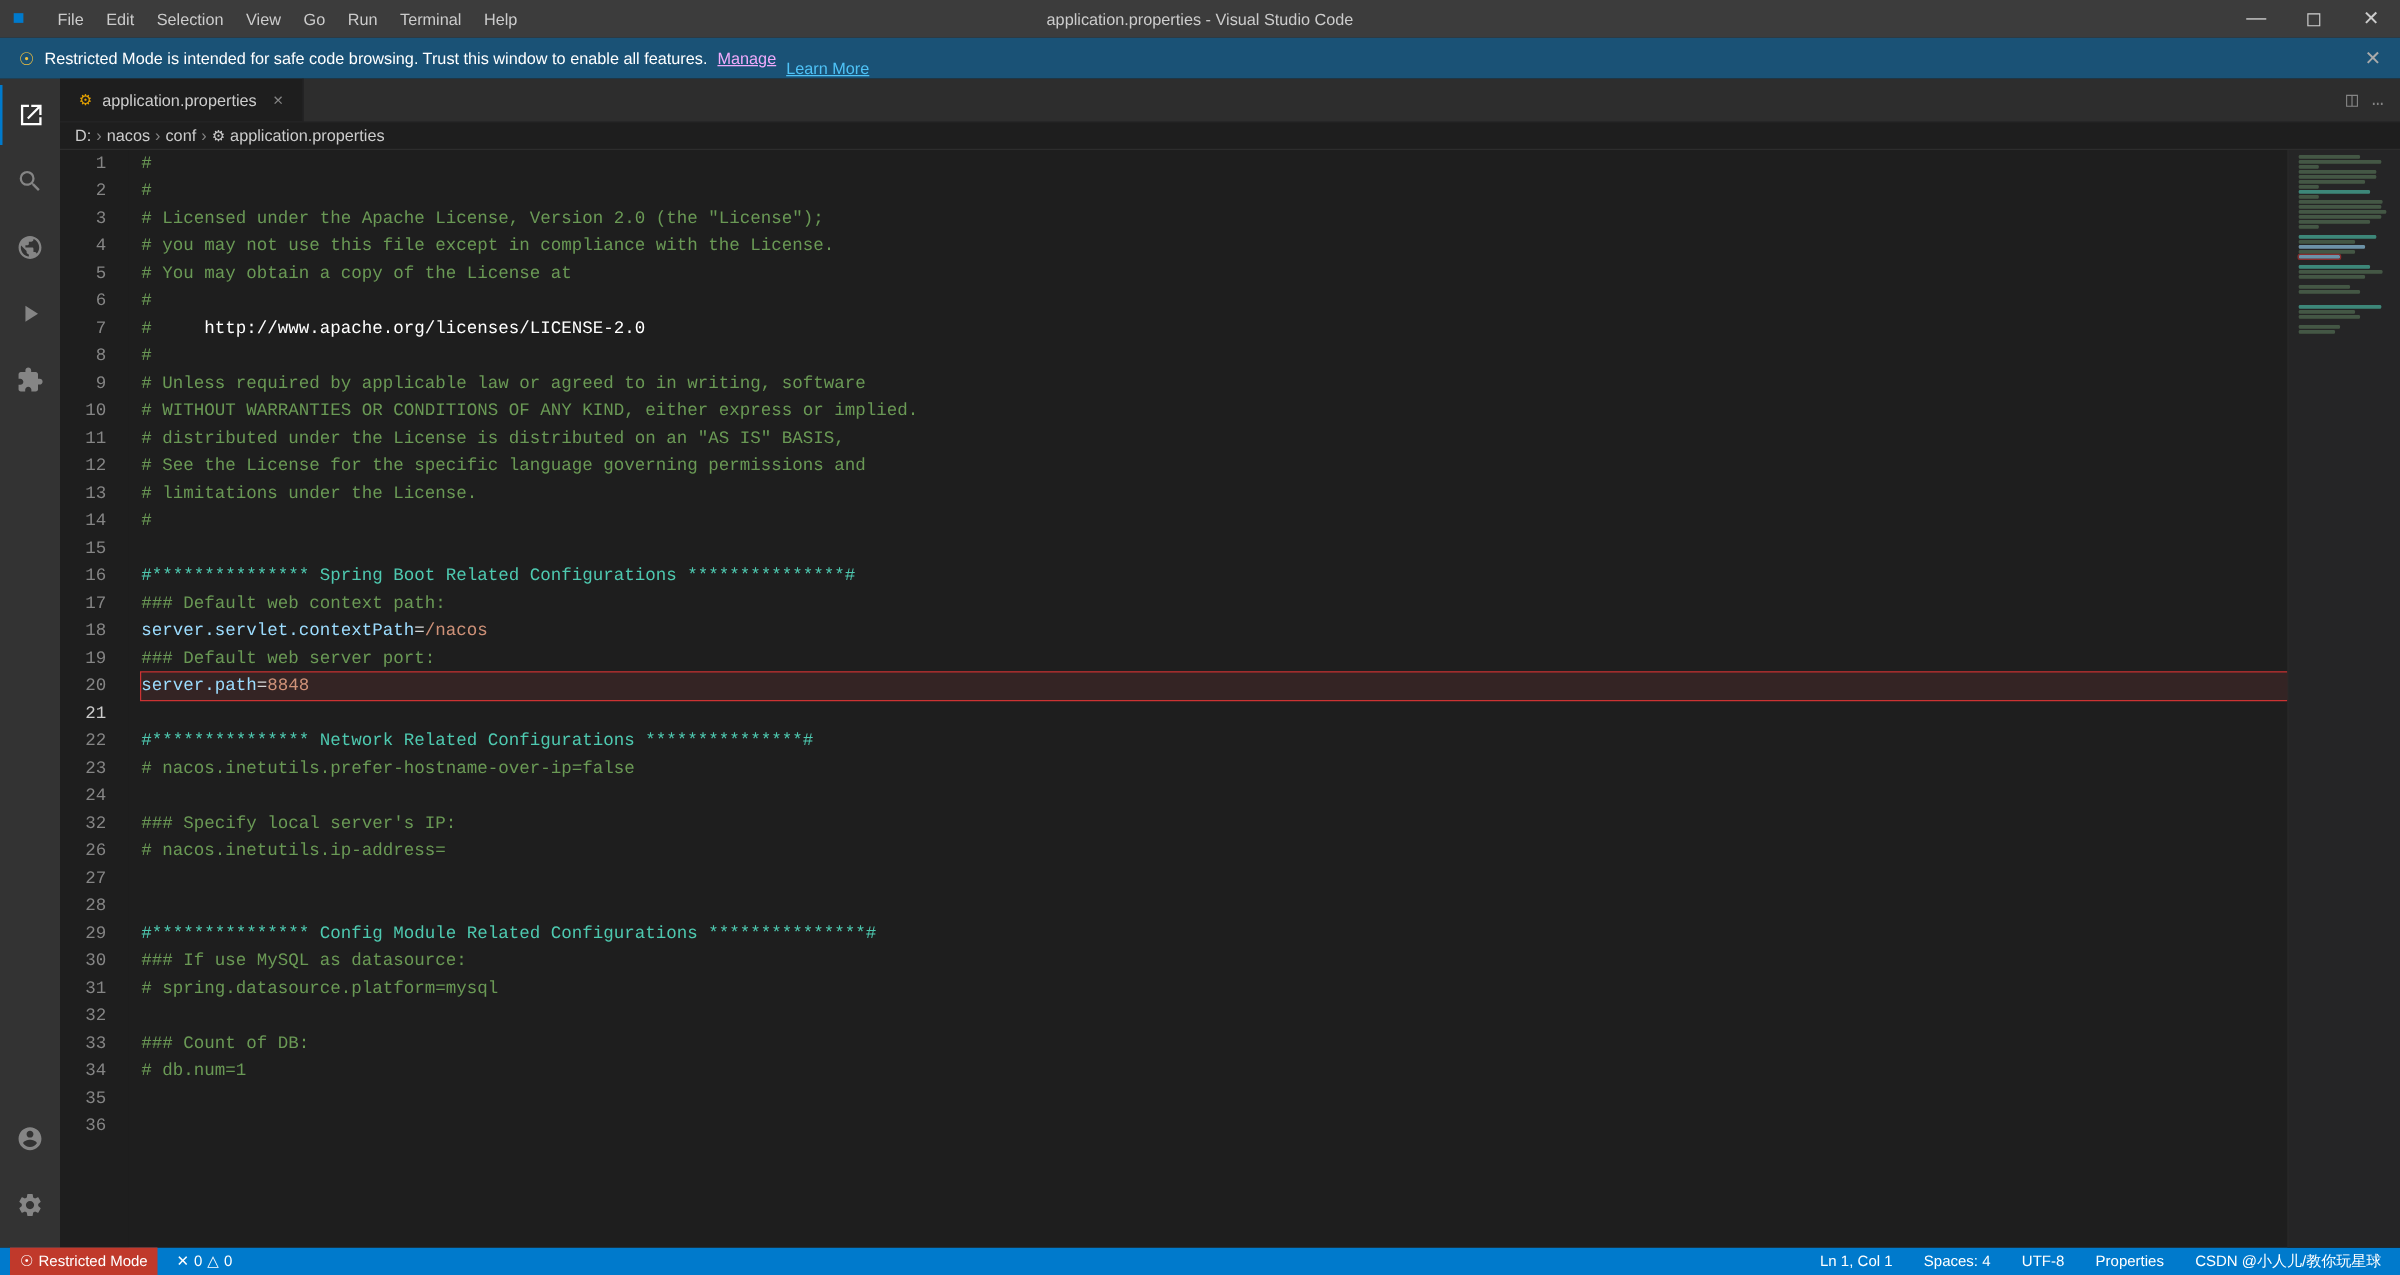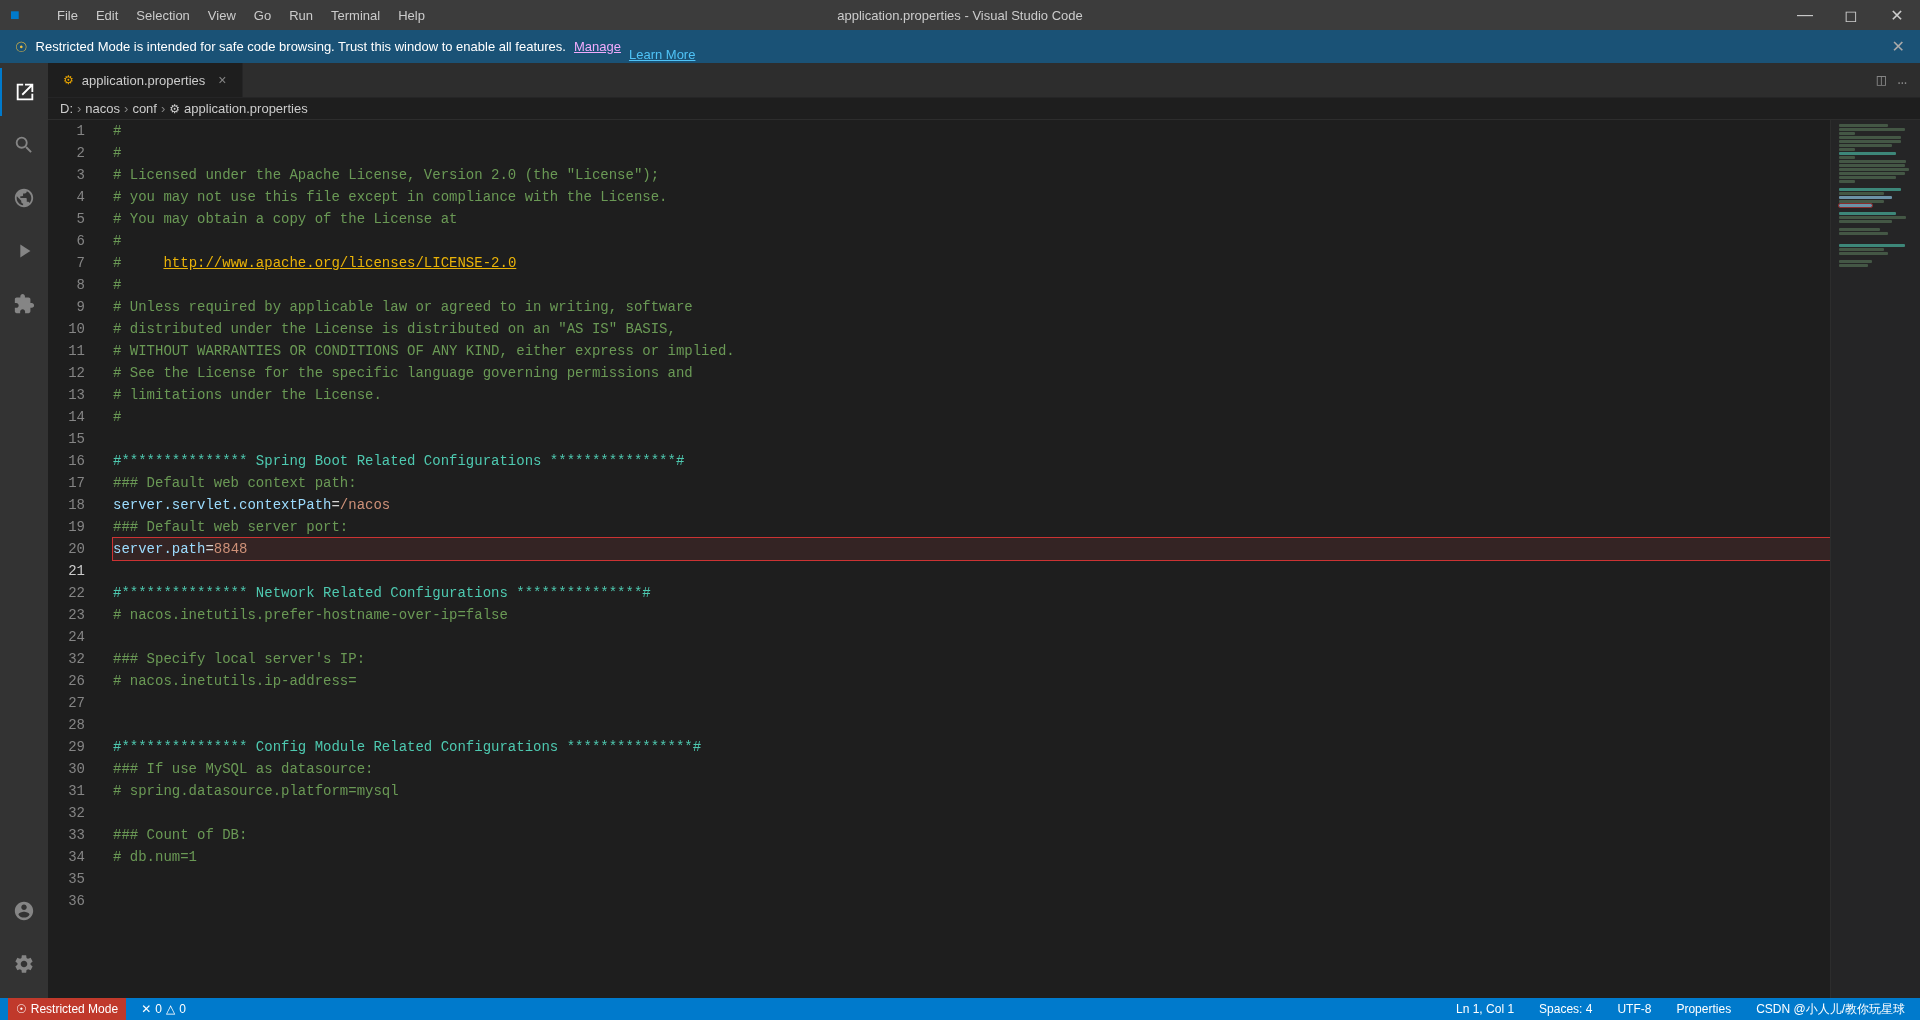--- a/index.html
+++ b/index.html
@@ -42,21 +42,21 @@
       cursor: pointer;
     }
     #title-bar .vscode-logo {
       position: absolute;
       left: 10px;
       font-size: 16px;
       color: #007acc;
     }
     .menu-bar {
       position: absolute;
-      left: 49px;
+      left: 38px;
       display: flex;
       gap: 2px;
       font-size: 13px;
       font-family: -apple-system, BlinkMacSystemFont, 'Segoe UI', sans-serif;
     }
     .menu-bar span {
       padding: 2px 8px;
       cursor: pointer;
       color: #cccccc;
     }
@@ -229,21 +229,21 @@
       height: 22px;
       display: flex;
       align-items: center;
       white-space: pre;
     }
     .code-line.highlighted {
       background: rgba(255, 100, 100, 0.1);
       outline: 1px solid #cc3333;
     }
     .c-comment { color: #6a9955; }
-    .c-link { color: #eab308; text-decoration: underline; }
+    .c-link { color: #ffffff; }
     .c-key { color: #9cdcfe; }
     .c-val { color: #ce9178; }
     .c-section { color: #4ec9b0; }
 
     
     #minimap {
       width: 90px;
       background: #1e1e1e;
       border-left: 1px solid #2d2d2d;
       overflow: hidden;
@@ -445,22 +445,22 @@
       <div id="code-area">
         <div class="code-line"><span class="c-comment">#</span></div>
         <div class="code-line"><span class="c-comment">#</span></div>
         <div class="code-line"><span class="c-comment"># Licensed under the Apache License, Version 2.0 (the "License");</span></div>
         <div class="code-line"><span class="c-comment"># you may not use this file except in compliance with the License.</span></div>
         <div class="code-line"><span class="c-comment"># You may obtain a copy of the License at</span></div>
         <div class="code-line"><span class="c-comment">#</span></div>
         <div class="code-line"><span class="c-comment">#     </span><span class="c-link">http://www.apache.org/licenses/LICENSE-2.0</span></div>
         <div class="code-line"><span class="c-comment">#</span></div>
         <div class="code-line"><span class="c-comment"># Unless required by applicable law or agreed to in writing, software</span></div>
+        <div class="code-line"><span class="c-comment"># WITHOUT WARRANTIES OR CONDITIONS OF ANY KIND, either express or implied.</span></div>
         <div class="code-line"><span class="c-comment"># distributed under the License is distributed on an "AS IS" BASIS,</span></div>
-        <div class="code-line"><span class="c-comment"># WITHOUT WARRANTIES OR CONDITIONS OF ANY KIND, either express or implied.</span></div>
         <div class="code-line"><span class="c-comment"># See the License for the specific language governing permissions and</span></div>
         <div class="code-line"><span class="c-comment"># limitations under the License.</span></div>
         <div class="code-line"><span class="c-comment">#</span></div>
         <div class="code-line">&nbsp;</div>
         <div class="code-line"><span class="c-section">#*************** Spring Boot Related Configurations ***************#</span></div>
         <div class="code-line"><span class="c-comment">### Default web context path:</span></div>
         <div class="code-line"><span class="c-key">server.servlet.contextPath</span><span style="color:#d4d4d4;">=</span><span class="c-val">/nacos</span></div>
         <div class="code-line"><span class="c-comment">### Default web server port:</span></div>
         <div class="code-line highlighted"><span class="c-key">server.path</span><span style="color:#d4d4d4;">=</span><span class="c-val">8848</span></div>
         <div class="code-line">&nbsp;</div>

